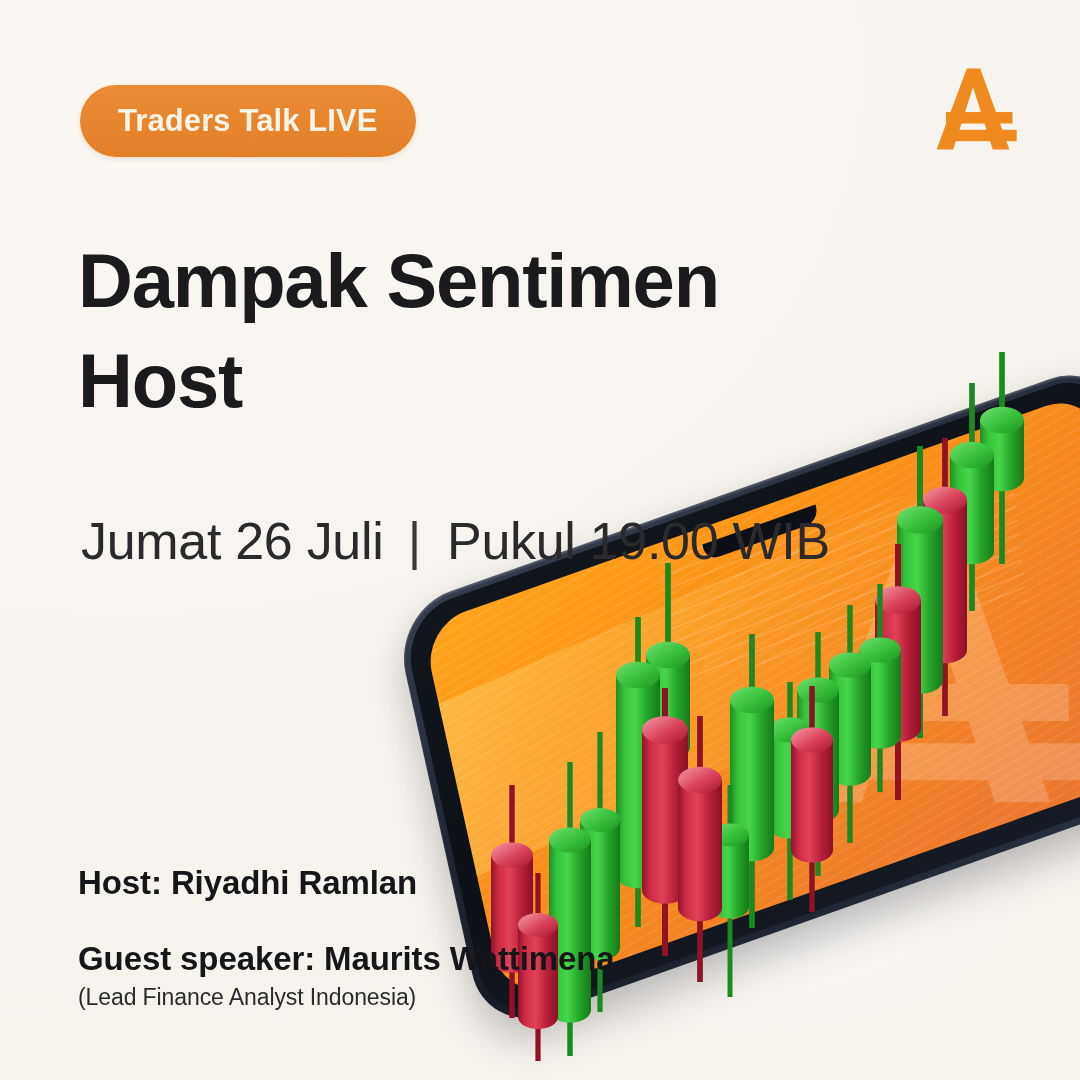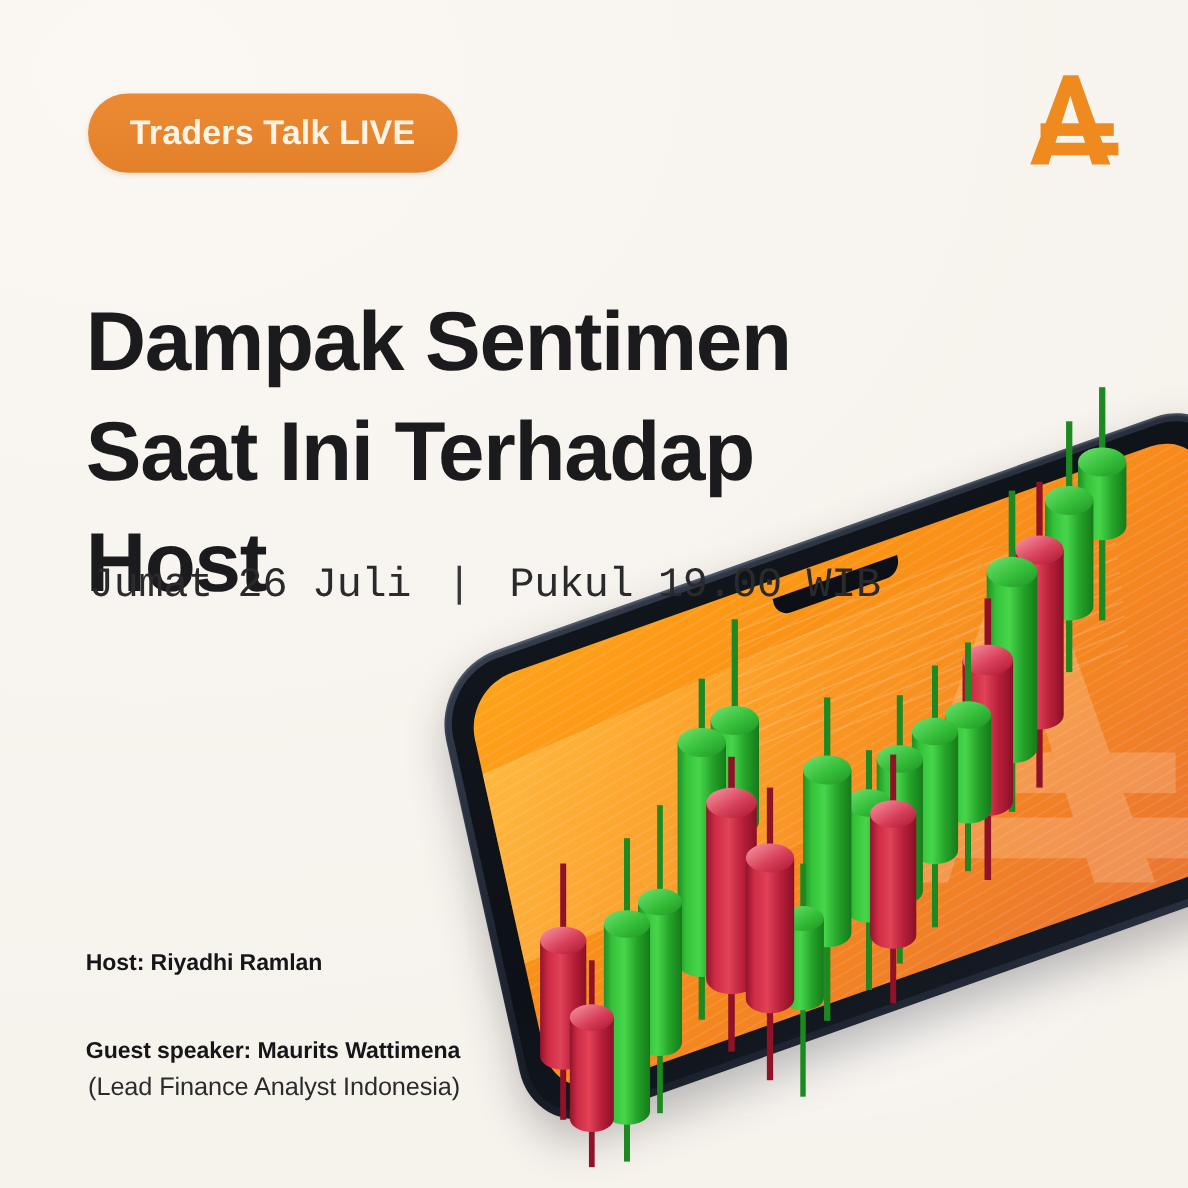--- a/index.html
+++ b/index.html
@@ -55,69 +55,68 @@
   
   .logo {
     position: absolute;
     right: 55px; top: 58px;
     width: 104px; height: 104px;
   }
 
   
   .headline {
     position: absolute;
-    left: 78px; top: 210px;
+    left: 78px; top: 180px;
     width: 760px;
     color: #1b1b1d;
     font-size: 76px;
     font-weight: 700;
     line-height: 1.32;
     letter-spacing: -1.2px;
   }
   .headline .ln { display: block; }
 
   .datetime {
     position: absolute;
     left: 81px; top: 511px;
     color: #2a2a2c;
-    font-size: 38px;
+    font-size: 52px;
     font-weight: 400;
     letter-spacing: -.3px;
     white-space: nowrap;
-    font-family: Liberation Mono, monospace;
   }
   .datetime .sep {
     display: inline-block;
     margin: 0 12px 0 10px;
     color: #3a3a3c;
     font-weight: 300;
   }
 
   
   .credits {
     position: absolute;
     left: 78px; top: 864px;
     z-index: 6;
   }
   .credit-name {
     color: #16161a;
-    font-size: 21px;
+    font-size: 33px;
     font-weight: 700;
     letter-spacing: -.1px;
     white-space: nowrap;
   }
   .credit-role {
     margin-top: 6px;
     color: #2b2b2e;
     font-size: 23px;
     font-weight: 400;
     letter-spacing: -.1px;
     white-space: nowrap;
   }
-  .credit-block + .credit-block { margin-top: 56px; text-align: right; }
+  .credit-block + .credit-block { margin-top: 38px; }
 
   
   .illus {
     position: absolute;
     left: 0; top: 0;
     width: 1080px; height: 1080px;
     pointer-events: none;
   }
   .phone-wrap {
     position: absolute;
@@ -404,21 +403,20 @@
       <g fill="#ee8a1e">
         <path d="M44 10 h13 l28 78 h-16 L50 28 L31 88 H15 Z"></path>
         <rect x="24" y="52" width="64" height="11"></rect>
         <rect x="28" y="69" width="64" height="11"></rect>
       </g>
     </svg>
   </div>
 
   <h1 class="headline">
     <span class="ln">Dampak Sentimen</span>
-    <span class="ln">Saat Ini Terhadap</span>
     <span class="ln">Host</span>
   </h1>
 
   <div class="datetime">
     <span>Jumat 26 Juli</span>
     <span class="sep">|</span>
     <span>Pukul 19.00 WIB</span>
   </div>
 
   <div class="credits">

